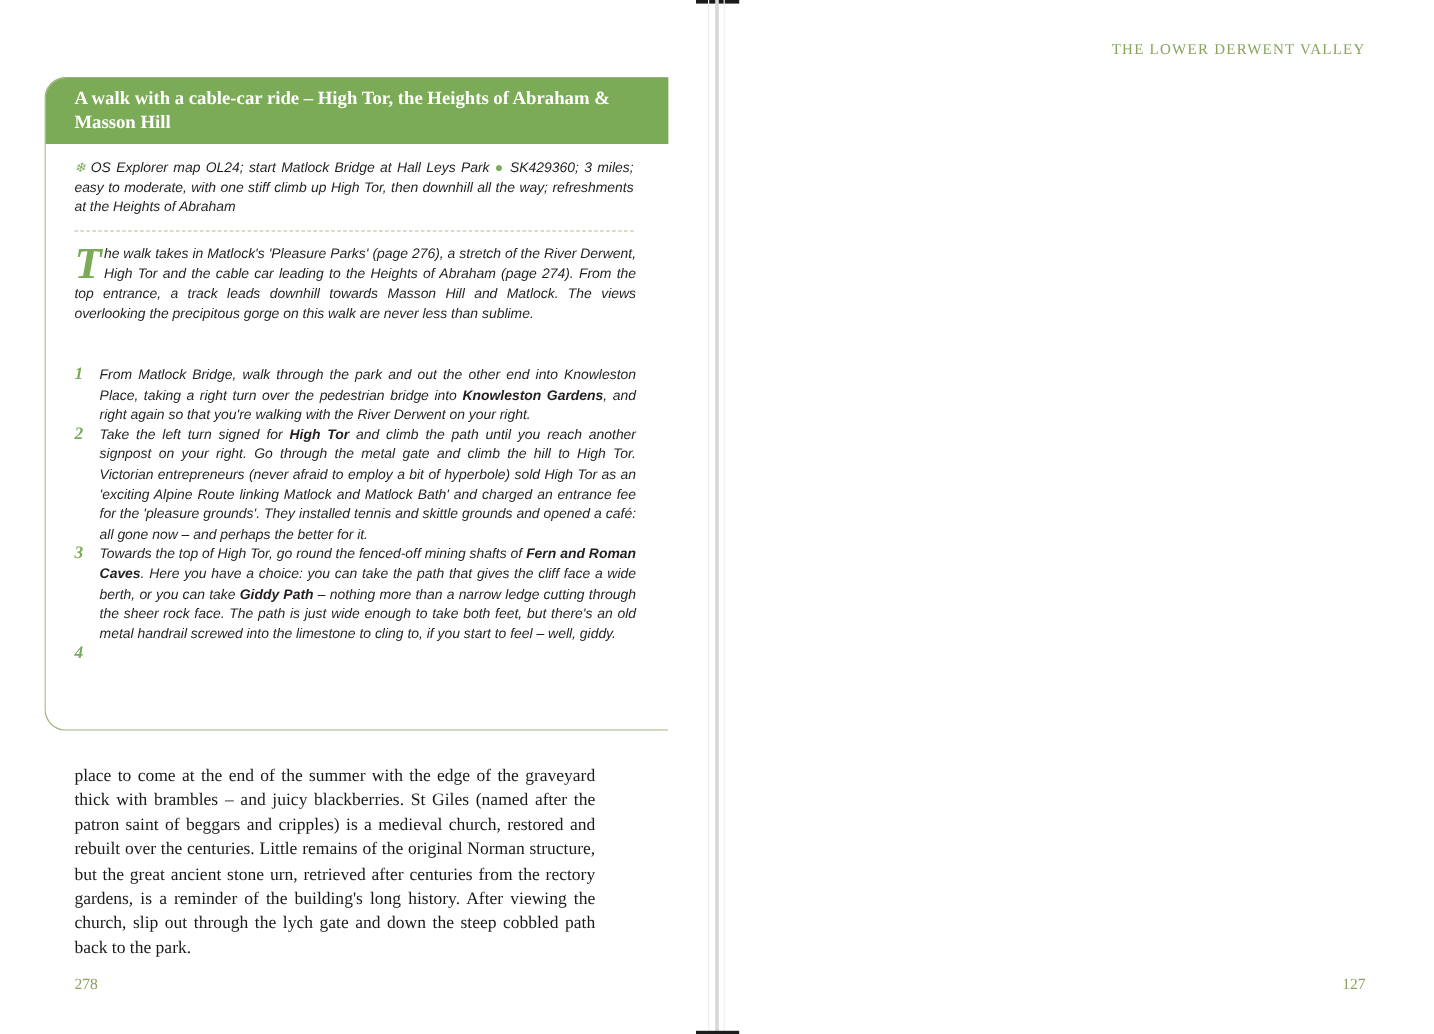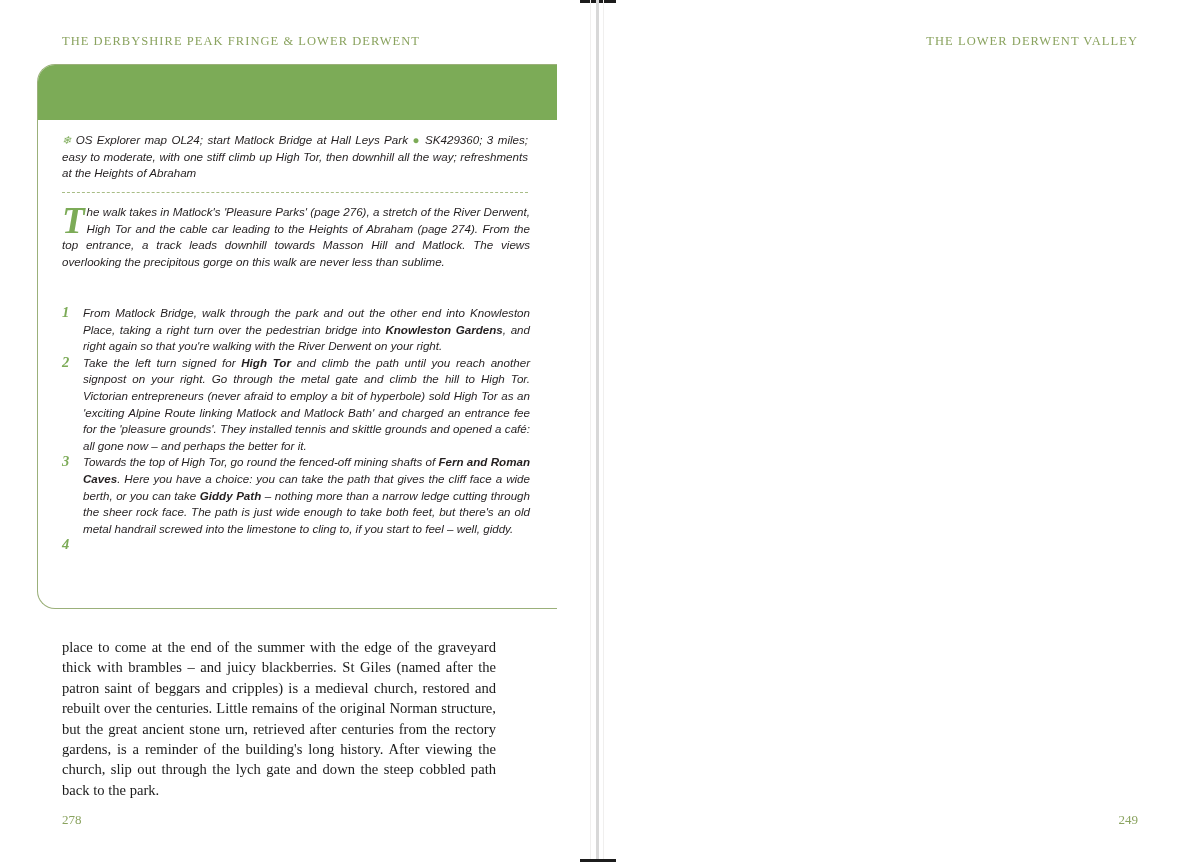--- a/index.html
+++ b/index.html
@@ -126,24 +126,24 @@
 <div id="spine">
   <div class="crop-t"></div>
   <div class="g2"></div>
   <div class="g1"></div>
   <div class="g3"></div>
   <div class="crop-b"></div>
 </div>
 
 <div class="page" id="page-left">
 
-  <div class="running-head">THE DERBYSHIRE PEAK FRINGE &amp; LOWER DERWENT</div>
 
   <div class="walkbox" id="box-left">
     <div class="box-header"></div>
+    <div class="box-title">A walk with a cable-car ride – High Tor, the Heights of Abraham &amp; Masson Hill</div>
 
     <div class="box-body">
 
       <div class="info wtext">
         <span class="flower">❄</span>
         <span>OS Explorer map OL24; start Matlock Bridge at Hall Leys Park</span>
         <span class="pin">●</span>
         <span>SK429360; 3 miles; easy to moderate, with one stiff climb up High Tor, then downhill all the way; refreshments at the Heights of Abraham</span>
       </div>
 
@@ -166,14 +166,14 @@
     <p style="margin:0">place to come at the end of the summer with the edge of the graveyard thick with brambles – and juicy blackberries. St Giles (named after the patron saint of beggars and cripples) is a medieval church, restored and rebuilt over the centuries. Little remains of the original Norman structure, but the great ancient stone urn, retrieved after centuries from the rectory gardens, is a reminder of the building's long history. After viewing the church, slip out through the lych gate and down the steep cobbled path back to the park.</p>
   </div>
 
   <div class="folio">278</div>
 </div>
 
 <div class="page" id="page-right">
 
   <div class="running-head">THE LOWER DERWENT VALLEY</div>
 
-  <div class="folio">249</div>
+  <div class="folio">127</div>
 </div>
 
 </body></html>

